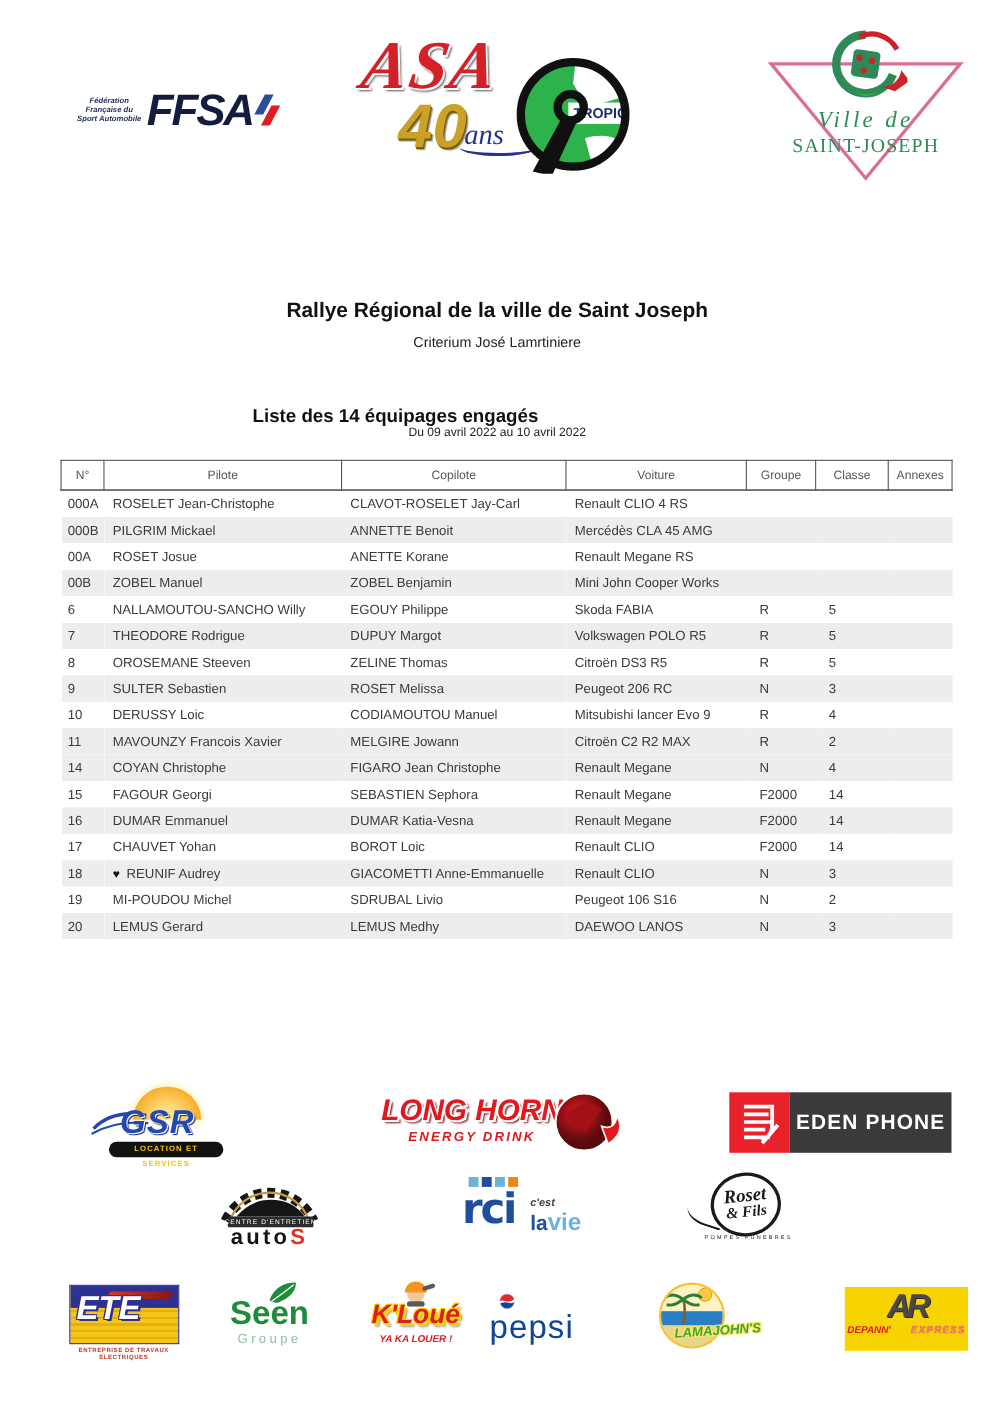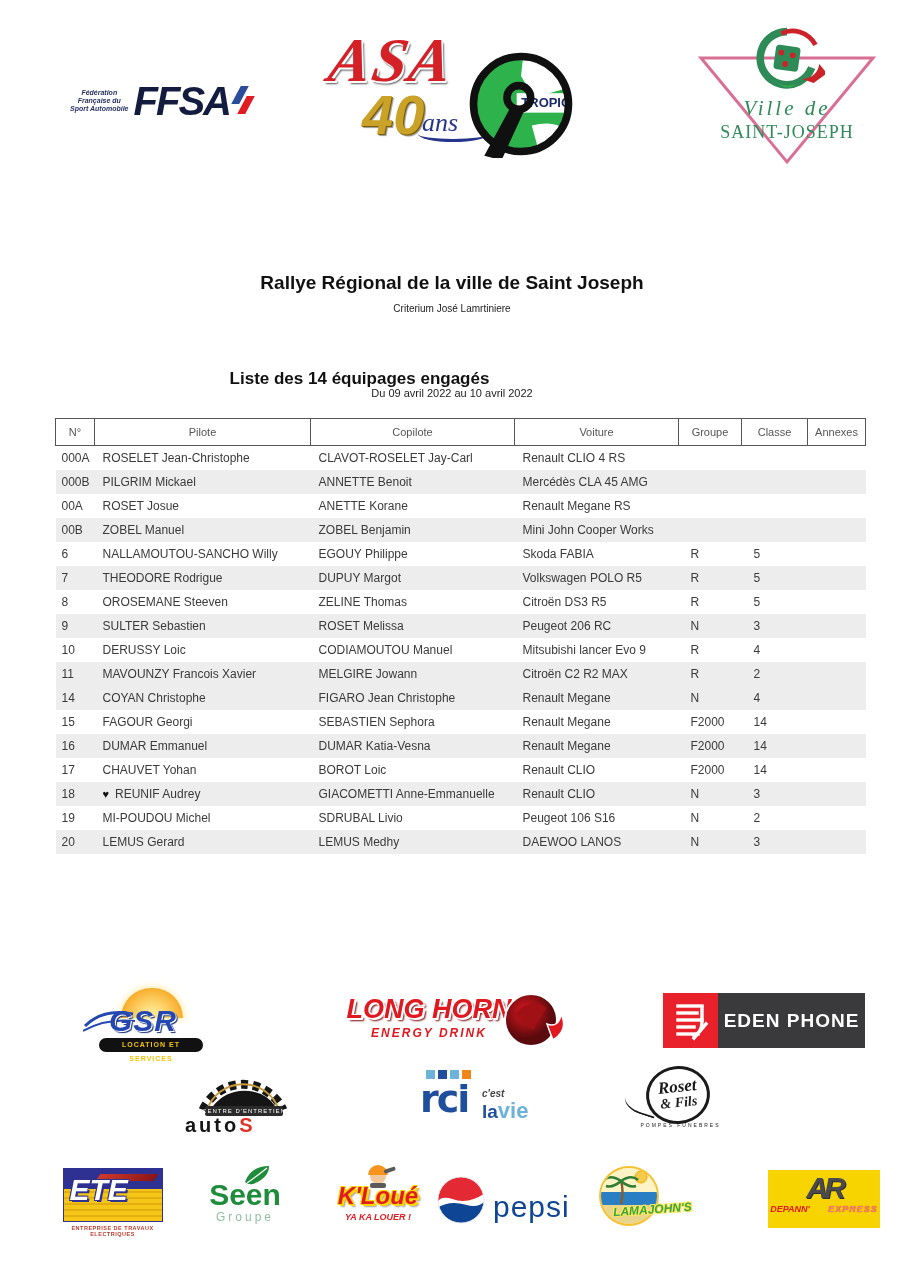--- a/index.html
+++ b/index.html
@@ -29,21 +29,21 @@
   .sj { position:absolute; left:693px; top:24px; width:188px; height:142px; }
   .sj-tri { position:absolute; left:0; top:0; width:100%; height:100%; }
   .sj-emblem { position:absolute; left:56px; top:0; width:76px; height:76px; }
   .sj-script { position:absolute; left:0; top:72px; width:100%; text-align:center; font-family:"Liberation Serif", serif;
     font-style:italic; font-size:21px; color:#2e8b57; letter-spacing:3px; }
   .sj-name { position:absolute; left:0; top:98px; width:100%; text-align:center; font-family:"Liberation Serif", serif;
     font-size:18px; color:#2e8b57; letter-spacing:1px; }
 
   
   .t-main   { position:absolute; left:0; top:272px; width:904px; text-align:center; font-size:19px; font-weight:bold; color:#111; }
-  .t-sub    { position:absolute; left:0; top:303px; width:904px; text-align:center; font-size:10px; color:#222; }
+  .t-sub    { position:absolute; left:0; top:303px; width:904px; text-align:center; font-size:13px; color:#222; }
   .t-list   { position:absolute; left:0; top:369px; width:719px; text-align:center; font-size:17px; font-weight:bold; color:#111; }
   .t-dates  { position:absolute; left:0; top:387px; width:904px; text-align:center; font-size:11px; color:#222; }
 
   
   .entries { position:absolute; left:55px; top:418px; width:810px; border-collapse:collapse; table-layout:fixed; }
   .entries th { border:1px solid #555; height:27px; font-size:11px; font-weight:normal; color:#555; text-align:center; background:#fff; }
   .entries td { height:24px; font-size:12px; color:#3a3a3a; vertical-align:middle; padding-left:8px; white-space:nowrap; overflow:hidden; }
   .entries td.c-num { padding-left:6px; }
   .entries td.c-groupe, .entries td.c-classe, .entries td.c-annexes { padding-left:12px; }
   .entries tr.alt td { background:#ededed; }
@@ -71,21 +71,21 @@
     color:#e0181f; letter-spacing:2px; text-shadow:1px 1px 0 #fff; }
   .lh-bull { position:absolute; right:0; top:2px; width:60px; height:60px; }
 
   
   .eden { left:663px; top:993px; width:202px; height:55px; display:flex; }
   .eden-red { width:55px; height:55px; background:#e8212b; display:flex; align-items:center; justify-content:center; }
   .eden-dark { flex:1; background:#3a3a3c; display:flex; align-items:center; justify-content:center; }
   .eden-name { color:#fff; font-size:19px; font-weight:bold; letter-spacing:1px; }
 
   
-  .autos { left:185px; top:1066px; width:120px; height:70px; text-align:left; }
+  .autos { left:185px; top:1066px; width:120px; height:70px; text-align:center; }
   .autos-name { position:absolute; left:0; top:48px; width:100%; font-size:20px; font-weight:900; letter-spacing:3px; color:#151515; }
   .autos-name .red { color:#e03127; }
 
   
   .rci { left:420px; top:1070px; width:124px; height:62px; }
   .rci-sq { position:absolute; width:9px; height:9px; }
   .rci-glyph { position:absolute; left:0; top:10px; font-size:38px; line-height:38px; font-weight:900; color:#1f4e9c;
     letter-spacing:-2px; font-family:"DejaVu Sans", sans-serif; }
   .rci-cest { position:absolute; left:62px; top:18px; font-size:10px; font-weight:bold; color:#444;font-style:italic; }
   .rci-lavie { position:absolute; left:62px; top:28px; font-size:19px; font-weight:bold; color:#1f4e9c; }
@@ -117,21 +117,21 @@
   .seen-sub { font-size:12px; color:#8fbf9f; letter-spacing:3px; }
 
   
   .kloue { left:328px; top:1162px; width:100px; height:72px; text-align:center; }
   .kloue-char { position:absolute; left:30px; top:0; width:40px; height:26px; }
   .kloue-name { margin-top:22px; font-size:24px; line-height:24px; font-weight:900; font-style:italic; color:#e01b22;
     text-shadow:-1px -1px 0 #ffd700,1px -1px 0 #ffd700,-1px 1px 0 #ffd700,2px 2px 0 #ffd700,3px 3px 2px #999; }
   .kloue-tag { margin-top:4px; font-size:9px; font-weight:bold; font-style:italic; color:#e01b22; }
 
   
-  .pepsi { left:437px; top:1176px; width:135px; height:48px; display:flex; align-items:flex-end; }
+  .pepsi { left:437px; top:1176px; width:135px; height:48px; display:flex; align-items:flex-start;flex-direction:column; }
   .pepsi-globe { width:48px; height:48px; }
   .pepsi-name { font-size:30px; color:#0e4595; letter-spacing:1px; margin-left:8px; font-weight:500; }
 
   
   .lj { left:595px; top:1164px; width:110px; height:68px; }
   .lj-globe { position:absolute; left:2px; top:0; width:64px; height:64px; }
   .lj-name { position:absolute; left:18px; top:38px; width:92px; font-size:12px; font-weight:900; font-style:italic; color:#3aa542;
     text-shadow:-1px -1px 0 #ffe75c,1px -1px 0 #ffe75c,-1px 1px 0 #ffe75c,1px 1px 0 #ffe75c; transform:rotate(-4deg); }
 
   

